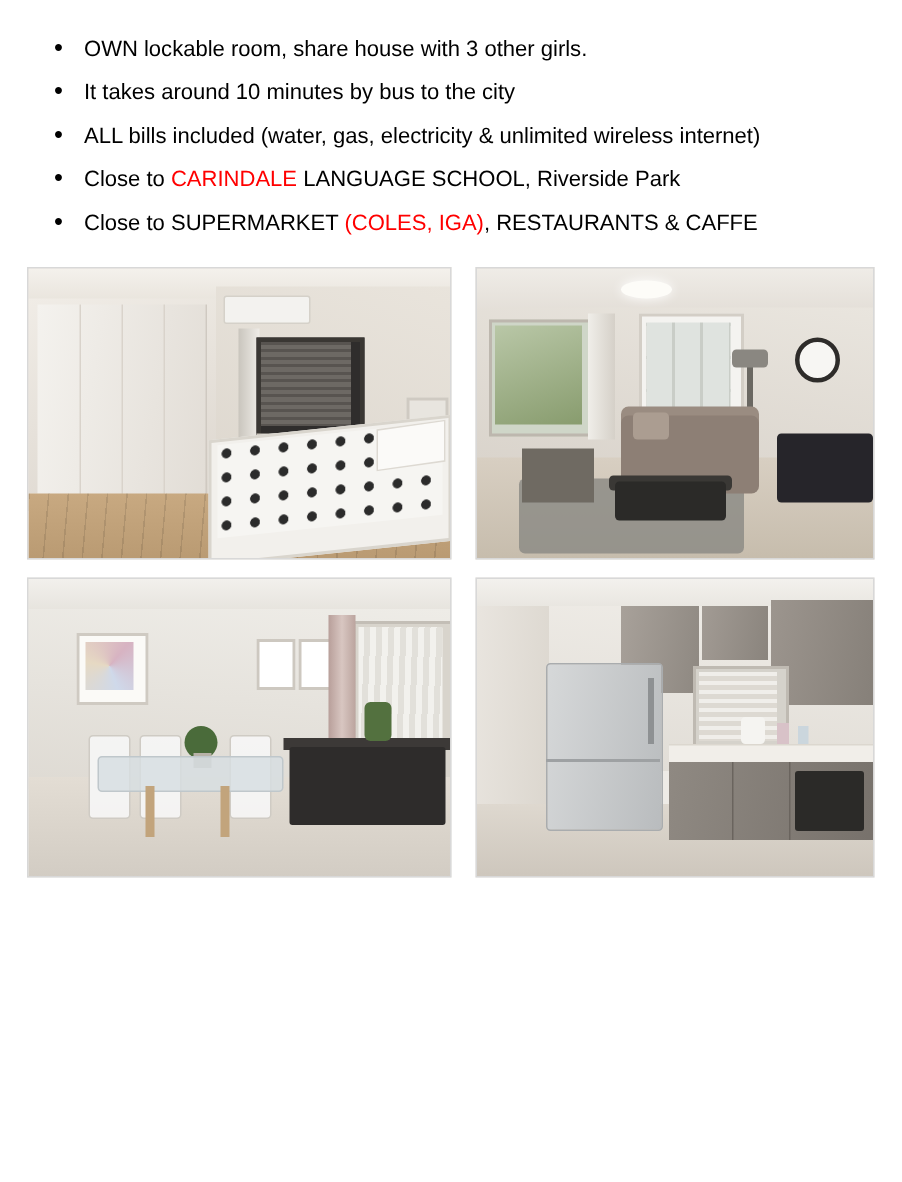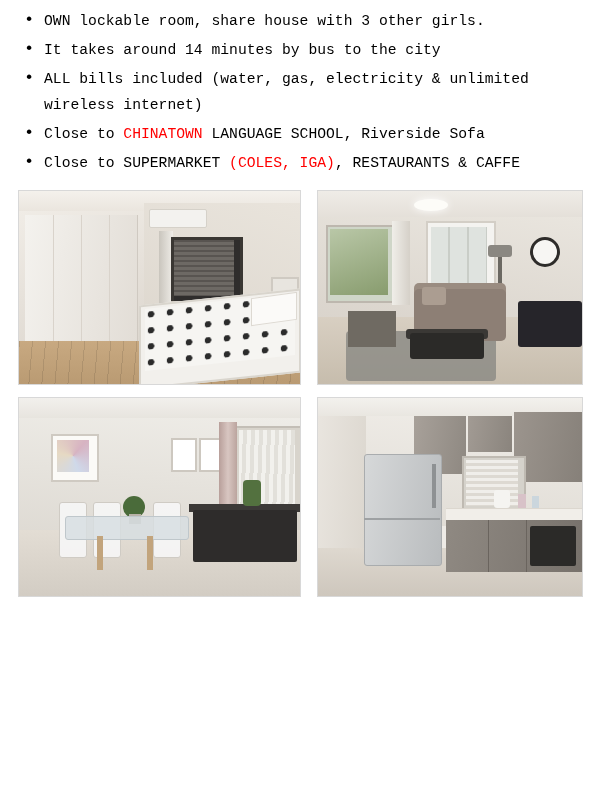--- a/index.html
+++ b/index.html
@@ -25,23 +25,22 @@
     text-align: center;
     color: #ff0000;
     font-size: 19px;
     font-weight: bold;
     line-height: 24px;
     margin: 2px 0 4px 0;
     letter-spacing: 0.1px;
   }
   ul.bullets {
     list-style: none;
-    margin: 4px;
+    margin: 16px;
     padding: 0 0 0 6px;
-    font-family: Liberation Mono, monospace;
   }
   ul.bullets > li {
     position: relative;
     padding-left: 24px;
     font-size: 14.7px;
     line-height: 26px;
     margin-bottom: 3px;
   }
   ul.bullets > li::before {
     content: "\2022";
@@ -187,23 +186,23 @@
   .kt-sidewall { left:0; top:18px; width:48px; height:150px; background:linear-gradient(95deg,#e9e5df,#dbd6ce); }
 </style>
 </head>
 <body>
 
 <div class="page">
 
 
   <ul class="bullets">
     <li><span><span>OWN lockable room, share house with 3 other girls.</span></span></li>
-    <li><span><span>It takes around 14 minutes by bus to the city</span></span></li>
+    <li><span><span>It takes around 10 minutes by bus to the city</span></span></li>
     <li><span><span>ALL bills included (water, gas, electricity &amp; unlimited wireless internet)</span></span></li>
-    <li><span><span>Close to </span><span class="red">CHINATOWN</span><span> LANGUAGE SCHOOL, Riverside Sofa</span></span></li>
+    <li><span><span>Close to </span><span class="red">CARINDALE</span><span> LANGUAGE SCHOOL, Riverside Park</span></span></li>
     <li><span><span>Close to SUPERMARKET </span><span class="red">(COLES, IGA)</span><span>, RESTAURANTS &amp; CAFFE</span></span></li>
   </ul>
 
   <div class="photos">
 
     <div class="photo-row">
 
       <div class="photo bedroom">
         <div class="p-layer bd-ceiling"></div>
         <div class="p-layer bd-wall-r"></div>

